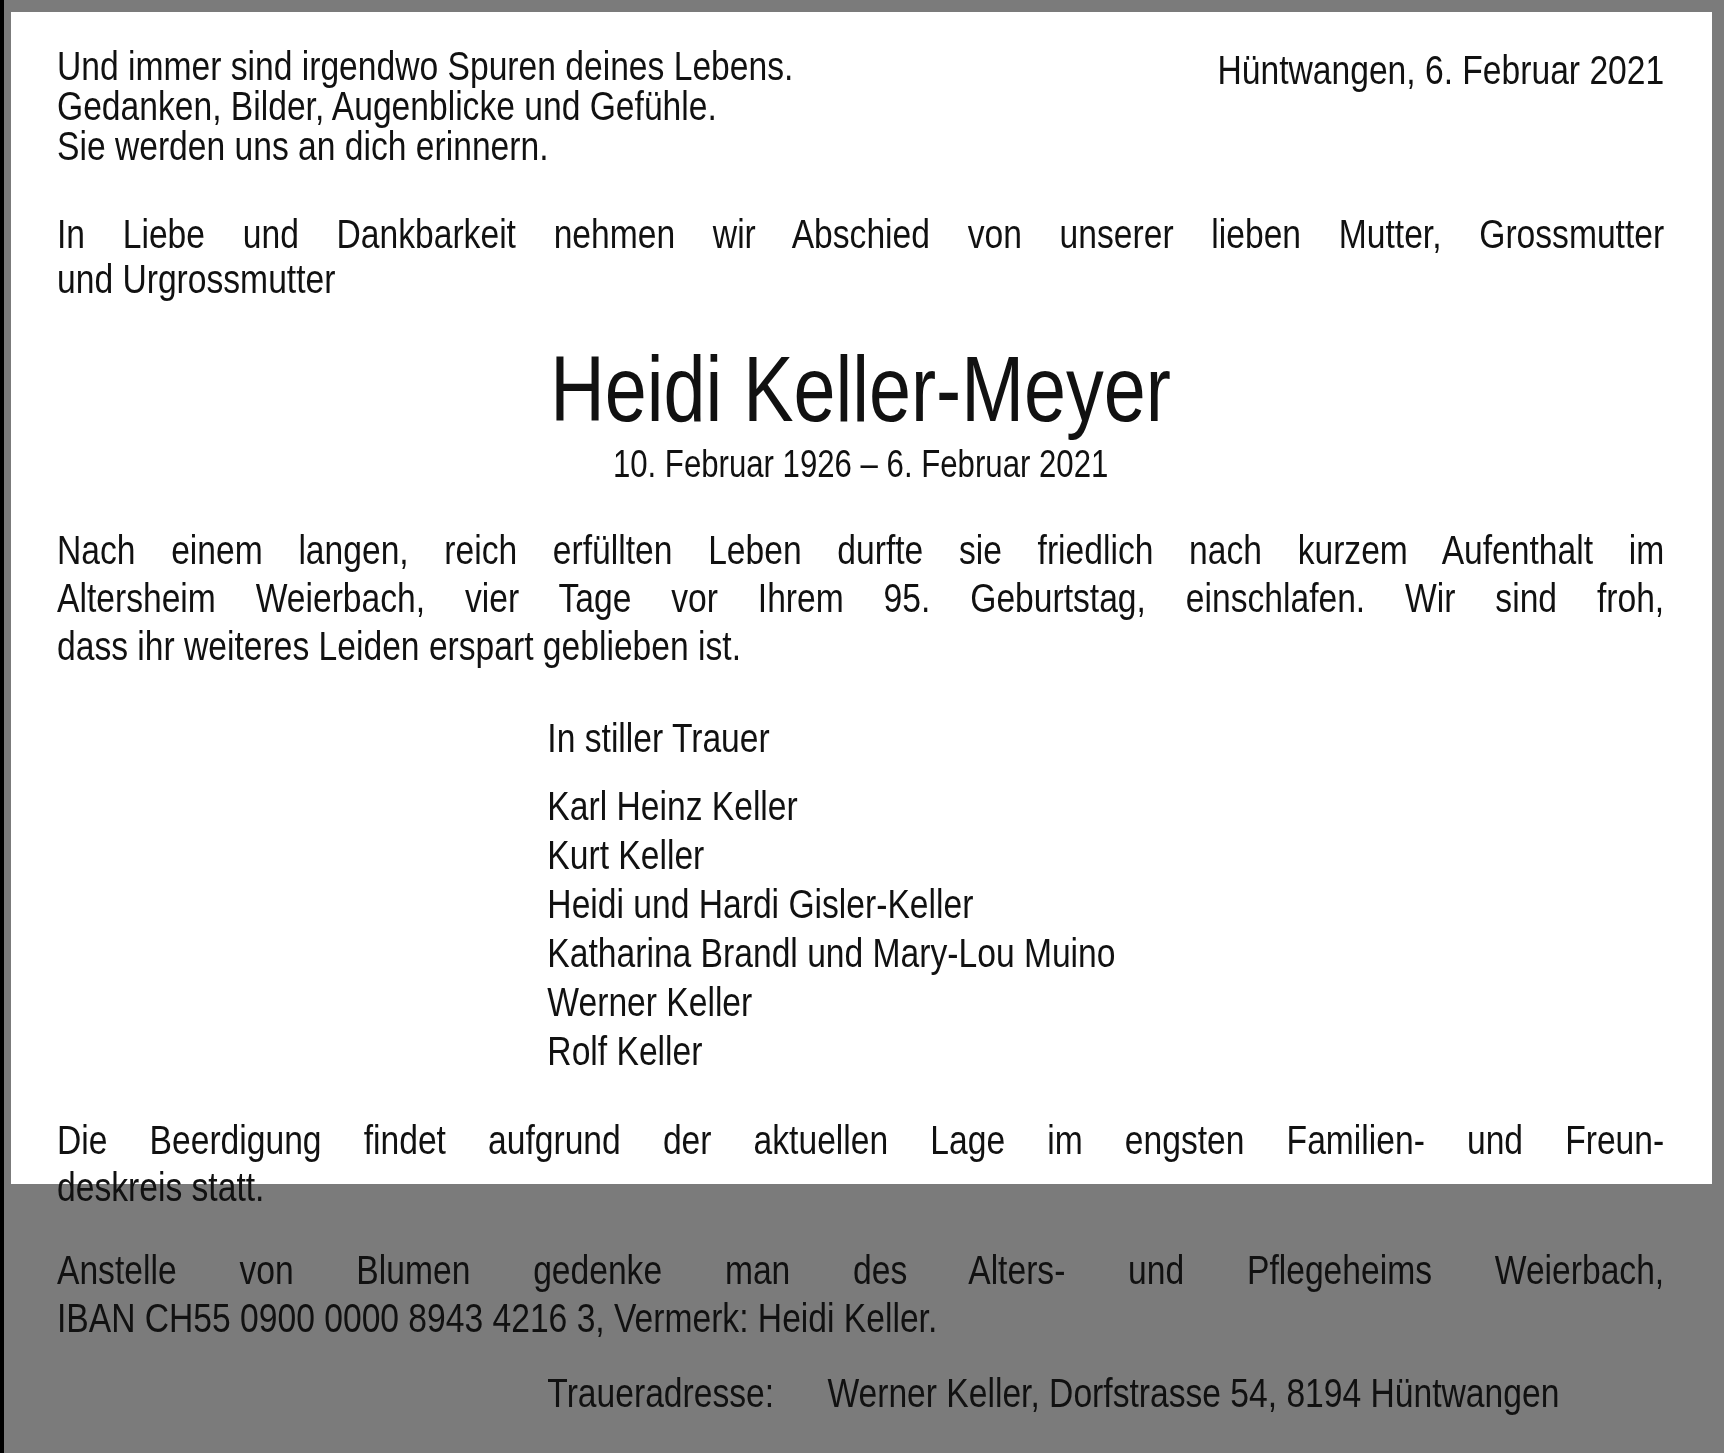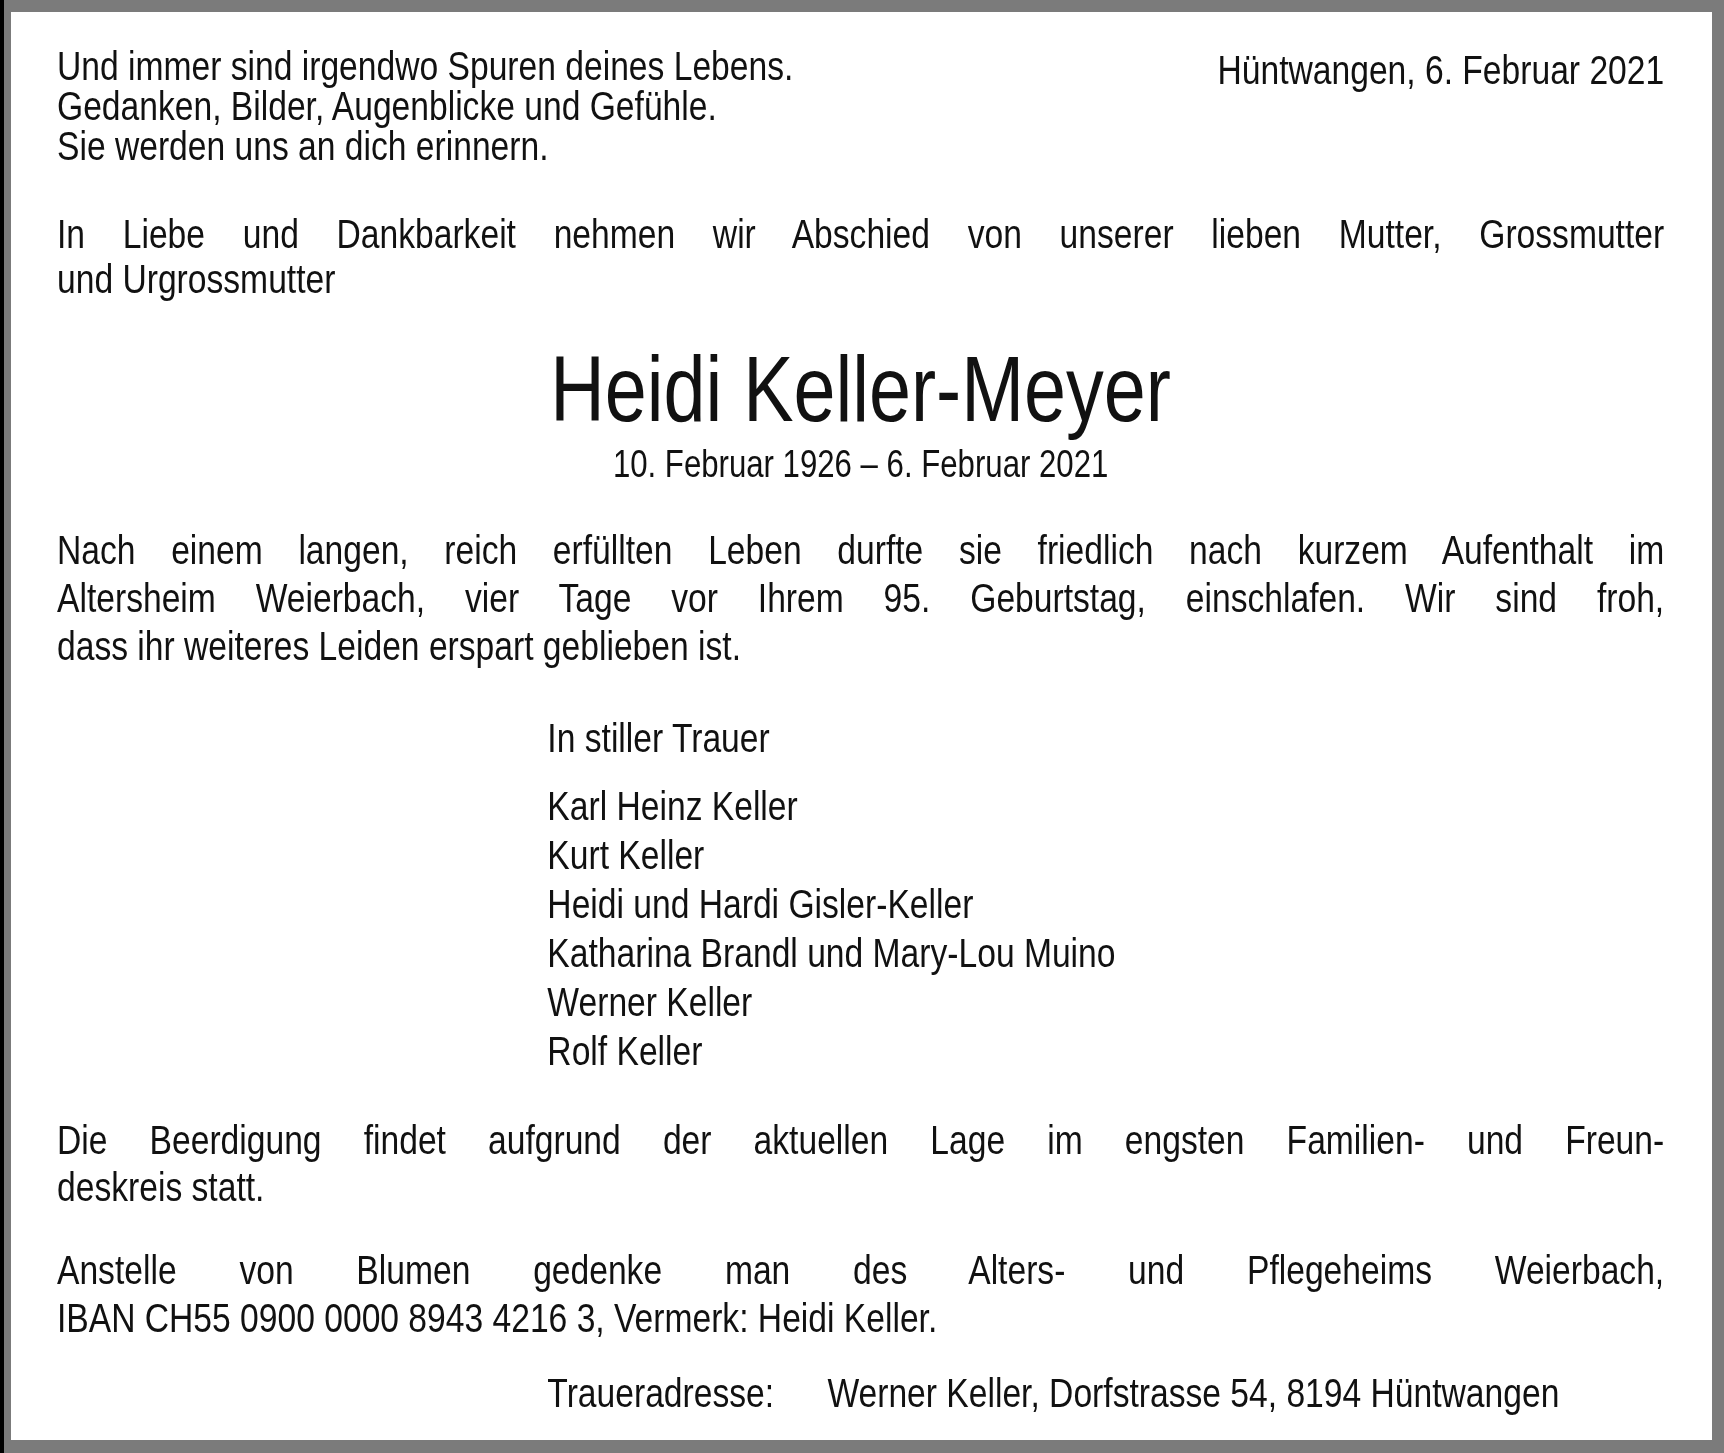--- a/index.html
+++ b/index.html
@@ -8,21 +8,21 @@
     background: #000;
     position: relative;
     overflow: hidden;
     font-family: "Liberation Sans", "DejaVu Sans", sans-serif;
   }
   .frame {
     position: absolute; left: 4px; top: 0; right: 0; bottom: 0;
   }
   .page {
     position: absolute; left: 11px; top: 12px;
-    width: 1701px; height: 1428px;
+    width: 1701px; height: 1172px;
   }
   
   .content {
     position: absolute; left: 46px; top: 0;
     width: 1960px; height: 1428px;
     transform: scaleX(0.82);
     transform-origin: 0 0;
   }
   .block { position: absolute; left: 0; width: 100%; }
   .line  { white-space: nowrap; }

